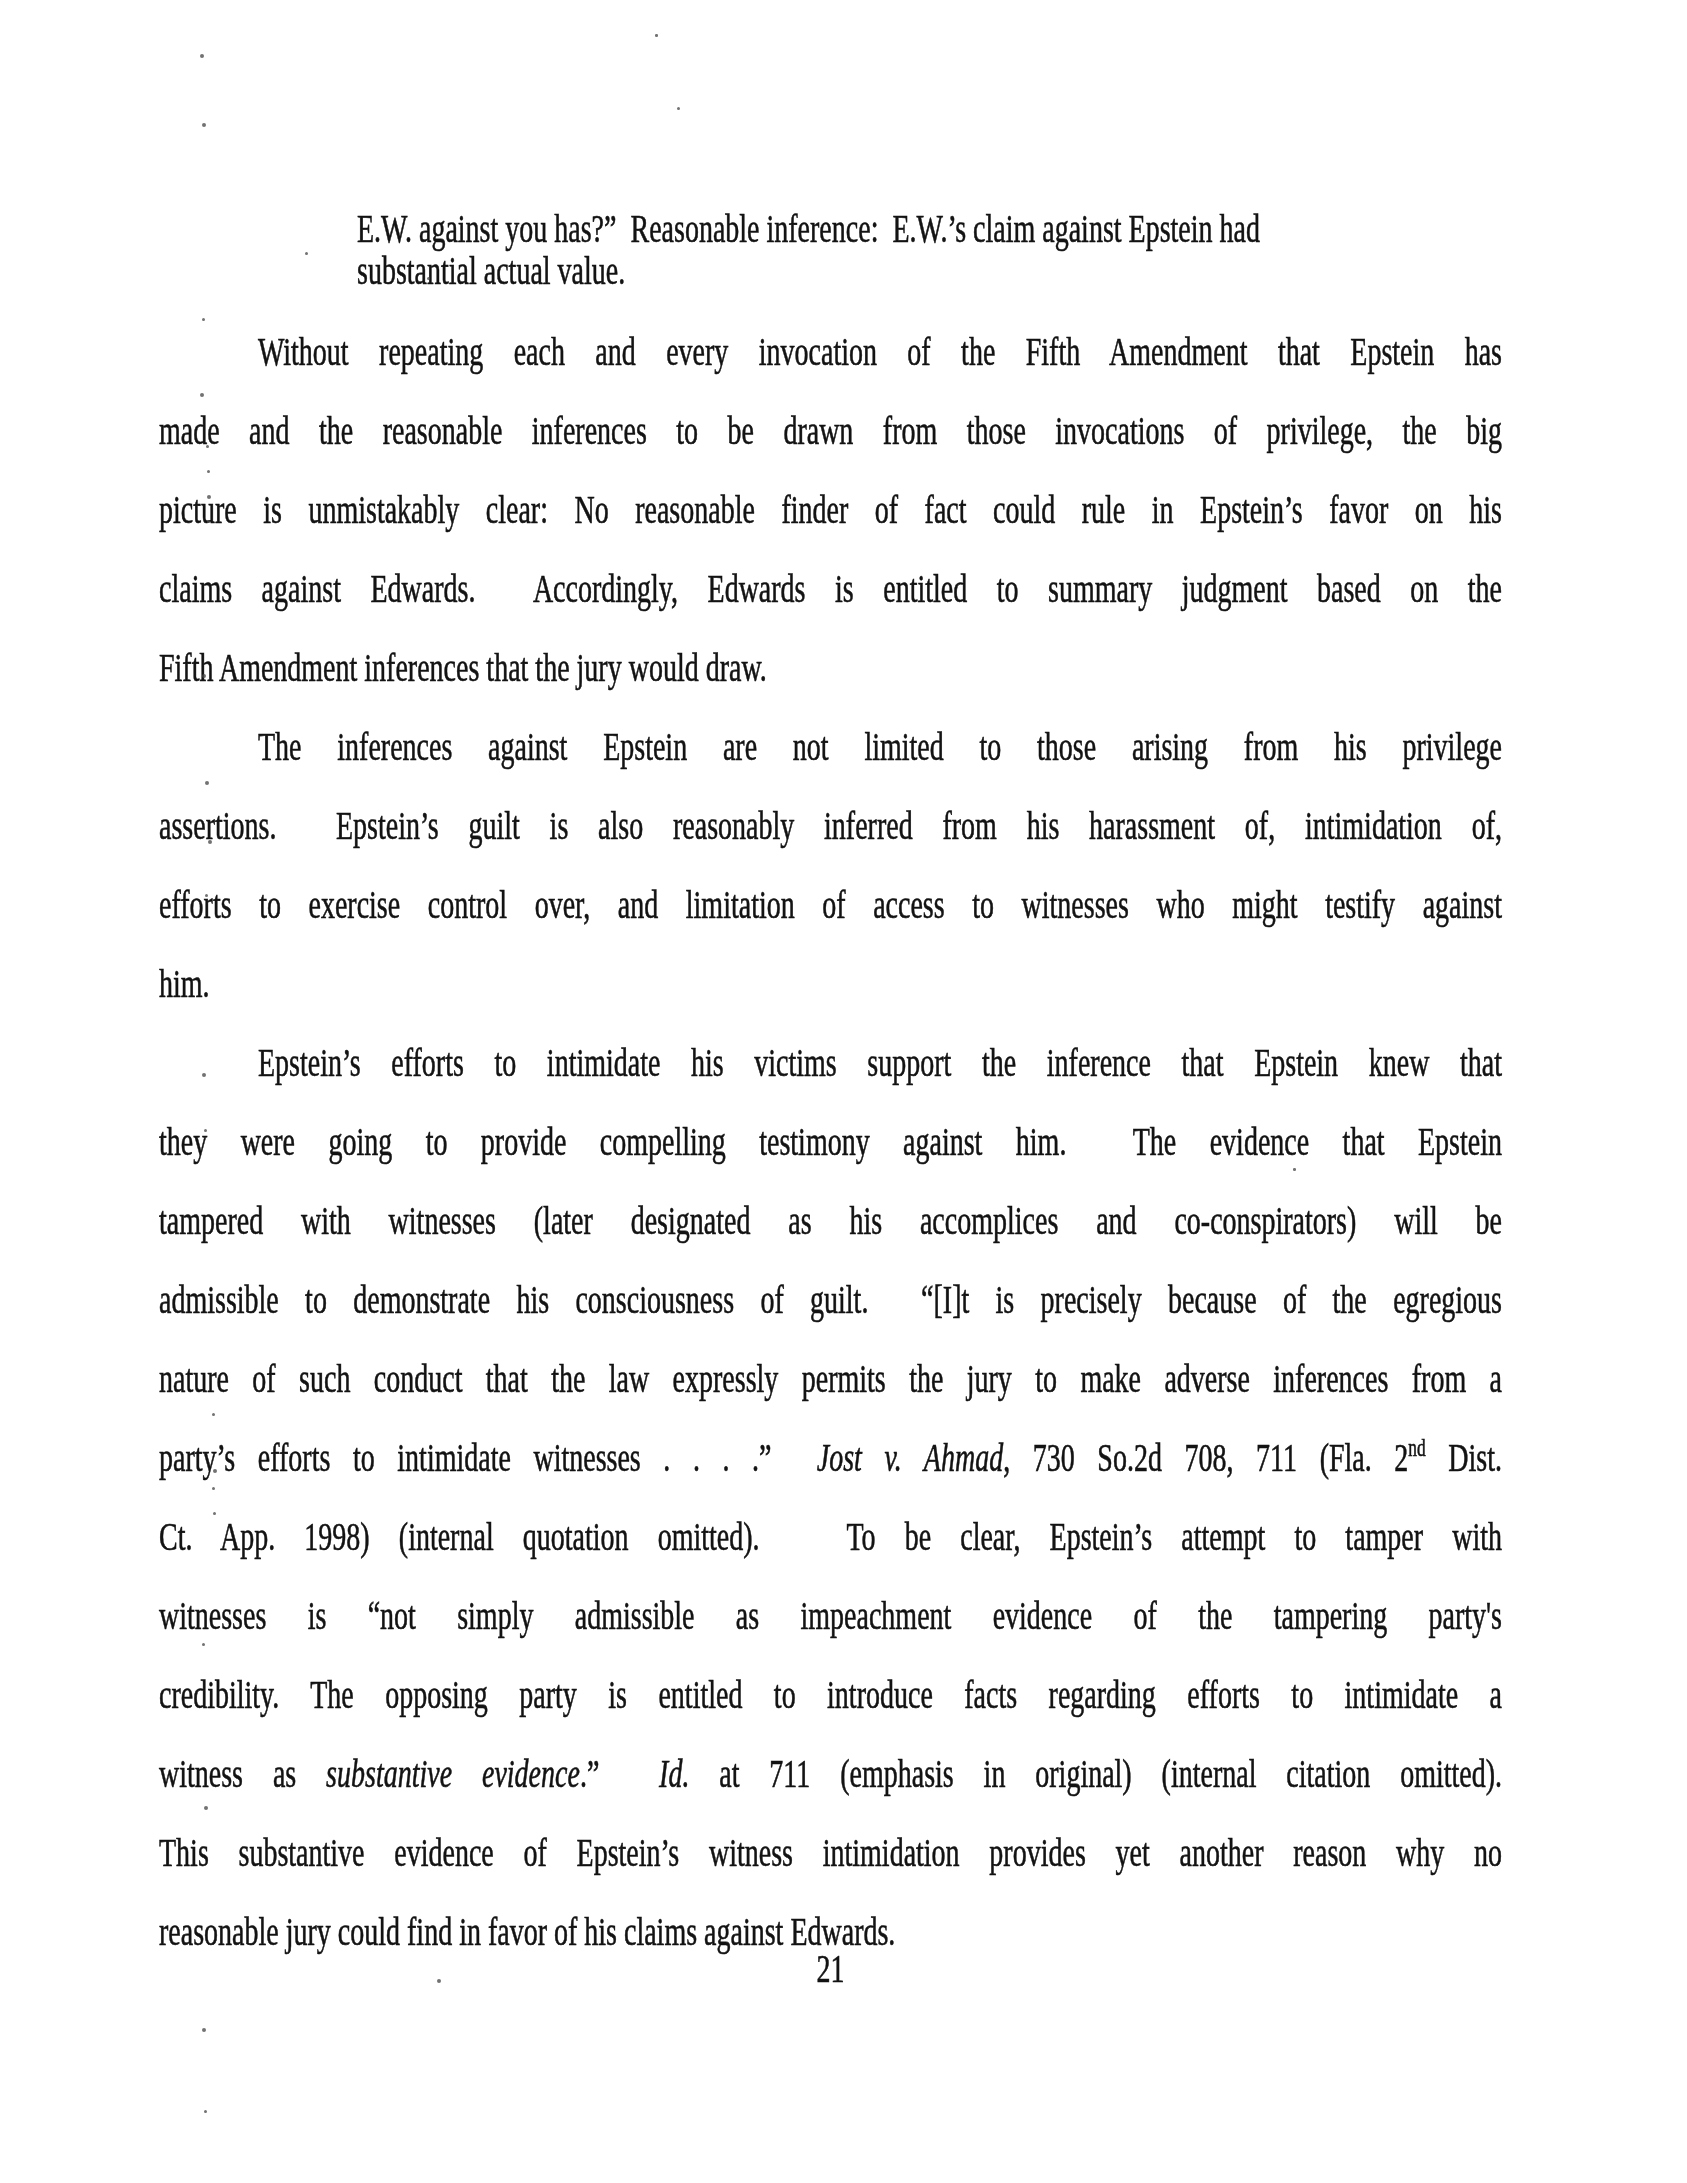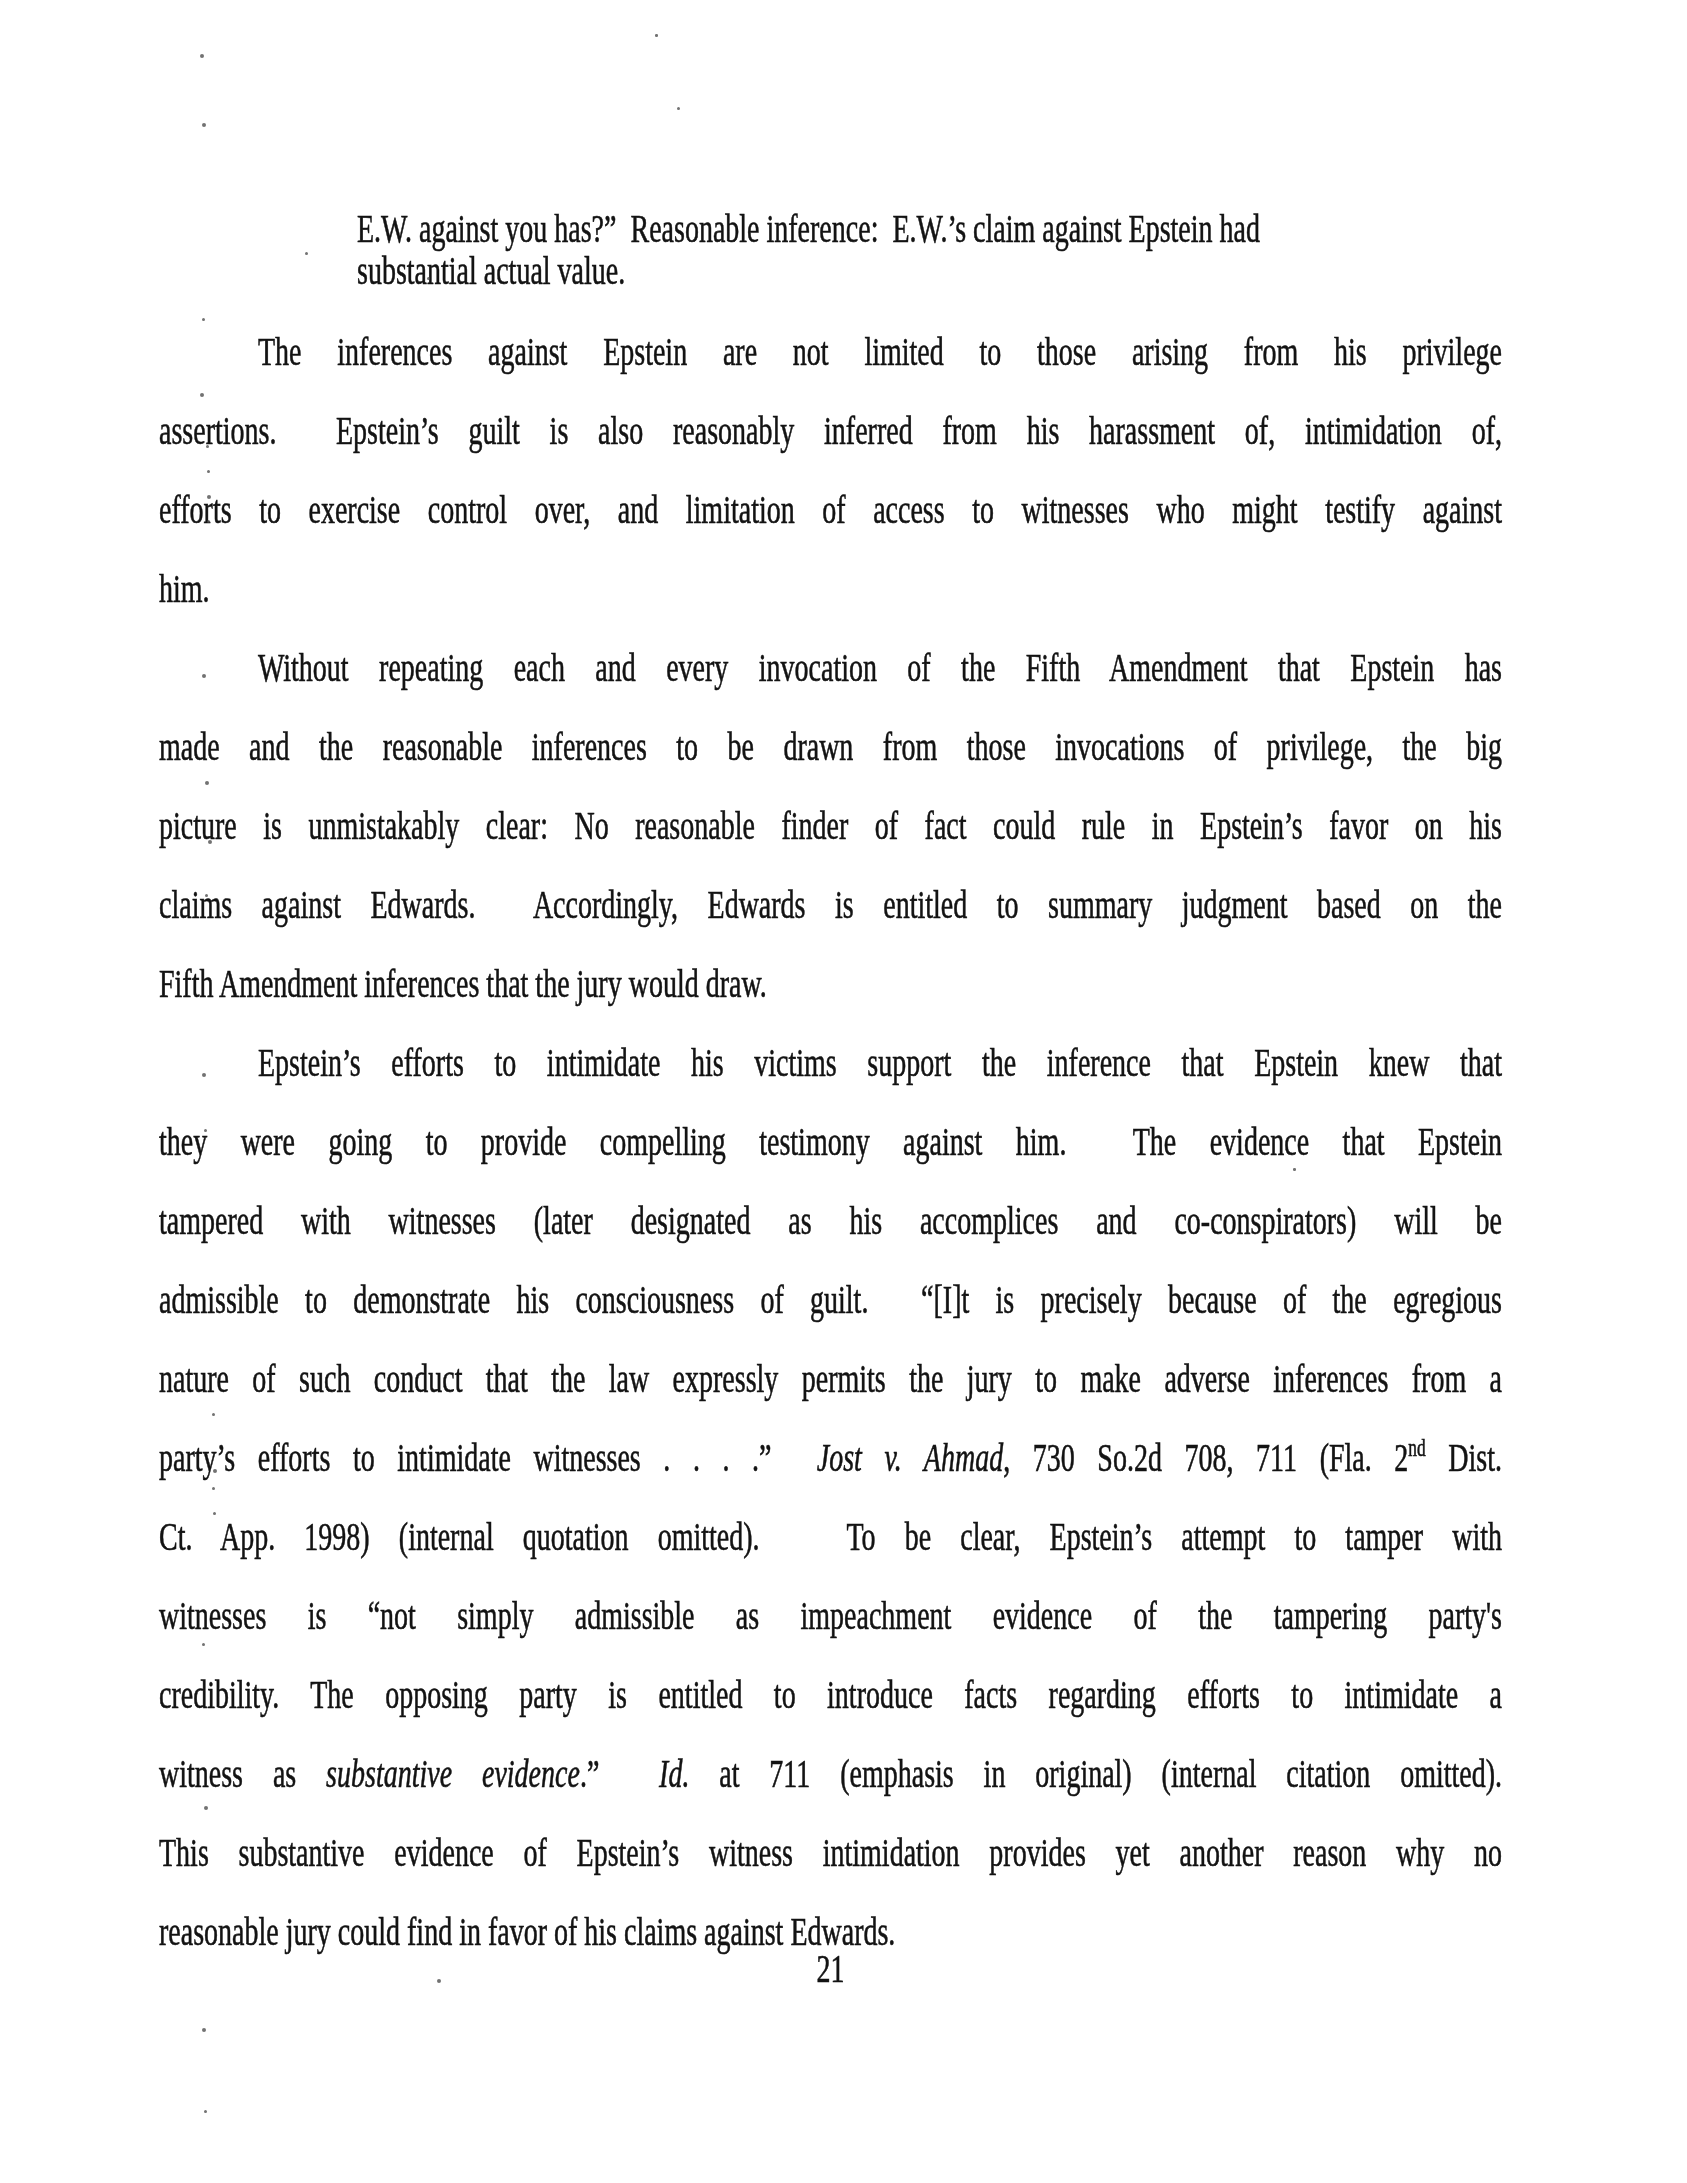--- a/index.html
+++ b/index.html
@@ -78,31 +78,31 @@
 </head>
 <body style="background: rgb(255, 255, 255); color: rgb(19, 19, 19);">
 
 <div class="sheet">
   <div class="blockquote">
       <div class="bq-line"><span>E.W. against you has?”  Reasonable inference:  E.W.’s claim against Epstein had</span></div>
       <div class="bq-line"><span>substantial actual value.</span></div>
     </div>
   <div class="docbody">
       <div>
-        <div class="line indent"><span>The inferences against Epstein are not limited to those arising from his privilege</span></div>
-        <div class="line"><span>assertions.  Epstein’s guilt is also reasonably inferred from his harassment of, intimidation of,</span></div>
-        <div class="line"><span>efforts to exercise control over, and limitation of access to witnesses who might testify against</span></div>
-        <div class="line last"><span>him.</span></div>
-      </div>
-      <div>
         <div class="line indent"><span>Without repeating each and every invocation of the Fifth Amendment that Epstein has</span></div>
         <div class="line"><span>made and the reasonable inferences to be drawn from those invocations of privilege, the big</span></div>
         <div class="line"><span>picture is unmistakably clear: No reasonable finder of fact could rule in Epstein’s favor on his</span></div>
         <div class="line"><span>claims against Edwards.  Accordingly, Edwards is entitled to summary judgment based on the</span></div>
         <div class="line last"><span>Fifth Amendment inferences that the jury would draw.</span></div>
+      </div>
+      <div>
+        <div class="line indent"><span>The inferences against Epstein are not limited to those arising from his privilege</span></div>
+        <div class="line"><span>assertions.  Epstein’s guilt is also reasonably inferred from his harassment of, intimidation of,</span></div>
+        <div class="line"><span>efforts to exercise control over, and limitation of access to witnesses who might testify against</span></div>
+        <div class="line last"><span>him.</span></div>
       </div>
       <div>
         <div class="line indent"><span>Epstein’s efforts to intimidate his victims support the inference that Epstein knew that</span></div>
         <div class="line"><span>they were going to provide compelling testimony against him.  The evidence that Epstein</span></div>
         <div class="line"><span>tampered with witnesses (later designated as his accomplices and co-conspirators) will be</span></div>
         <div class="line"><span>admissible to demonstrate his consciousness of guilt.  “[I]t is precisely because of the egregious</span></div>
         <div class="line"><span>nature of such conduct that the law expressly permits the jury to make adverse inferences from a</span></div>
         <div class="line"><span>party’s efforts to intimidate witnesses . . . .”  </span><em>Jost v. Ahmad</em><span>, 730 So.2d 708, 711 (Fla. 2</span><sup>nd</sup><span> Dist.</span></div>
         <div class="line"><span>Ct. App. 1998) (internal quotation omitted).   To be clear, Epstein’s attempt to tamper with</span></div>
         <div class="line"><span>witnesses is “not simply admissible as impeachment evidence of the tampering party's</span></div>

